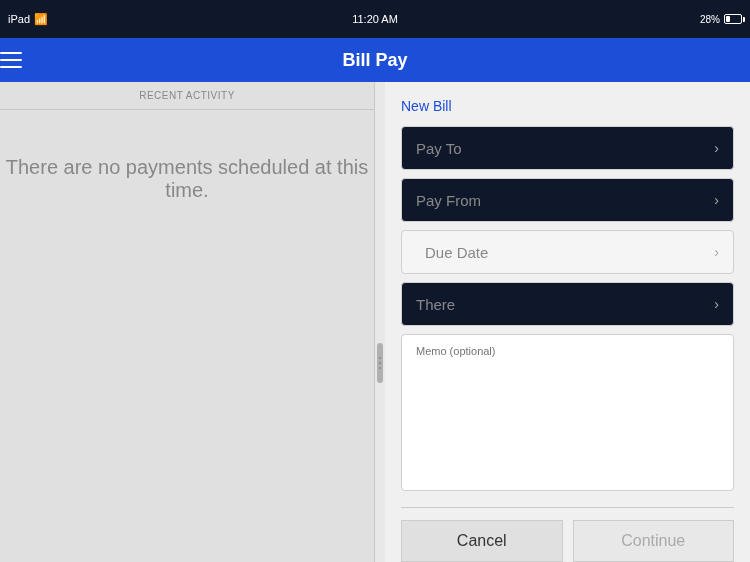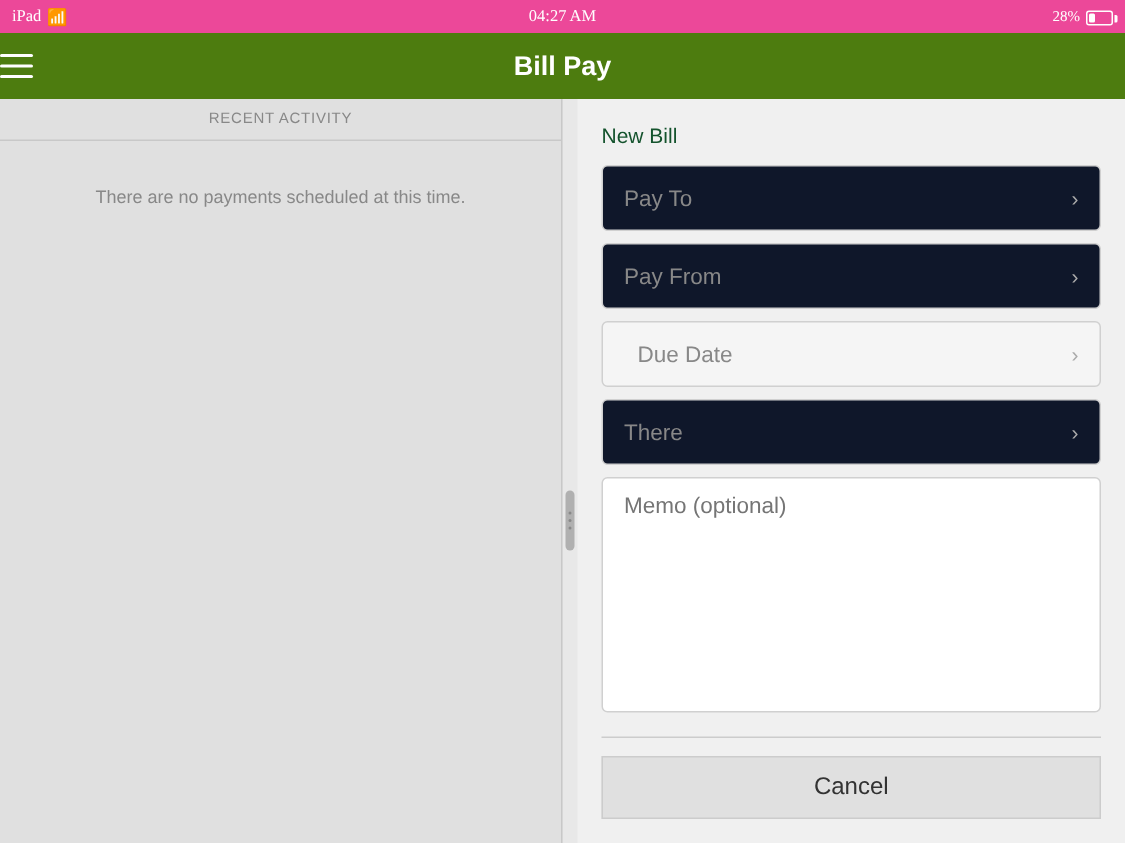--- a/index.html
+++ b/index.html
@@ -6,33 +6,32 @@
     body {
       width: 750px;
       height: 562px;
       font-family: -apple-system, "Helvetica Neue", Arial, sans-serif;
       background: #e8e8e8;
       overflow: hidden;
     }
 
     
     #status-bar {
-      height: 22px;
-      background: #ec4899;
+      height: 38px;
+      background: #0f172a;
       display: flex;
       align-items: center;
       justify-content: space-between;
       padding: 0 8px;
       color: white;
       font-size: 11px;
-      font-family: Liberation Serif, serif;
     }
     .status-left { display: flex; align-items: center; gap: 4px; }
     .status-center { position: absolute; left: 50%; transform: translateX(-50%); font-size: 11px; font-weight: 500; }
-    .status-right { display: flex; align-items: flex-end; gap: 4px; font-size: 10px; }
+    .status-right { display: flex; align-items: center; gap: 4px; font-size: 10px; }
     .battery-icon {
       display: inline-block;
       width: 18px; height: 10px;
       border: 1.5px solid white;
       border-radius: 2px;
       position: relative;
     }
     .battery-icon::after {
       content: '';
       position: absolute;
@@ -46,21 +45,21 @@
       left: 1px; top: 1px;
       width: 26%;
       height: calc(100% - 2px);
       background: white;
       border-radius: 1px;
     }
 
     
     #nav-bar {
       height: 44px;
-      background: #4d7c0f;
+      background: #1d4ed8;
       display: flex;
       align-items: center;
       justify-content: space-between;
       padding: 0 0;
     }
     .nav-menu-btn {
       width: 28px; height: 28px;
       display: flex; flex-direction: column;
       justify-content: center; gap: 5px;
       cursor: pointer;
@@ -115,23 +114,24 @@
       text-transform: uppercase;
     }
     #no-payments-msg {
       flex: 1;
       display: flex;
       align-items: flex-start;
       justify-content: center;
       padding-top: 30px;
     }
     #no-payments-text {
-      font-size: 12px;
+      font-size: 20px;
       color: #888;
       text-align: center;
+      margin-top: 16px;
     }
 
     
     #drag-handle {
       width: 10px;
       height: 562px;
       position: relative;
       display: flex;
       align-items: center;
       justify-content: center;
@@ -158,21 +158,21 @@
     
     #right-panel {
       flex: 1;
       background: #f0f0f0;
       padding: 16px 16px;
       display: flex;
       flex-direction: column;
     }
     #new-bill-title {
       font-size: 14px;
-      color: #14532d;
+      color: #1d4ed8;
       margin-bottom: 12px;
     }
 
     
     .form-field {
       background: #0f172a;
       border: 1px solid #d0d0d0;
       border-radius: 4px;
       height: 44px;
       display: flex;
@@ -205,21 +205,21 @@
       padding: 10px 14px;
       margin-bottom: 8px;
       flex: 1;
     }
     #memo-textarea {
       width: 100%;
       height: 100%;
       border: none;
       outline: none;
       resize: none;
-      font-size: 15px;
+      font-size: 11px;
       color: #888;
       background: transparent;
       font-family: inherit;
     }
 
     
     .divider {
       height: 1px;
       background: #ccc;
       margin: 8px 0;
@@ -255,21 +255,21 @@
     }
   </style>
 </head>
 <body>
 
 <div id="status-bar">
   <div class="status-left">
     <span>iPad</span>
     <span class="wifi-icon">📶</span>
   </div>
-  <div class="status-center">04:27 AM</div>
+  <div class="status-center">11:20 AM</div>
   <div class="status-right">
     <span>28%</span>
     <div class="battery-icon">
       <div class="battery-fill"></div>
     </div>
   </div>
 </div>
 
 <div id="nav-bar">
   <div class="nav-menu-btn">
@@ -323,16 +323,17 @@
     </div>
 
     <div id="memo-field">
       <textarea id="memo-textarea" placeholder="Memo (optional)" style=""></textarea>
     </div>
 
     <div class="divider"></div>
 
     <div id="action-buttons">
       <button class="action-btn" id="cancel-btn">Cancel</button>
+      <button class="action-btn" id="continue-btn">Continue</button>
     </div>
   </div>
 
 </div>
 
 </body></html>

